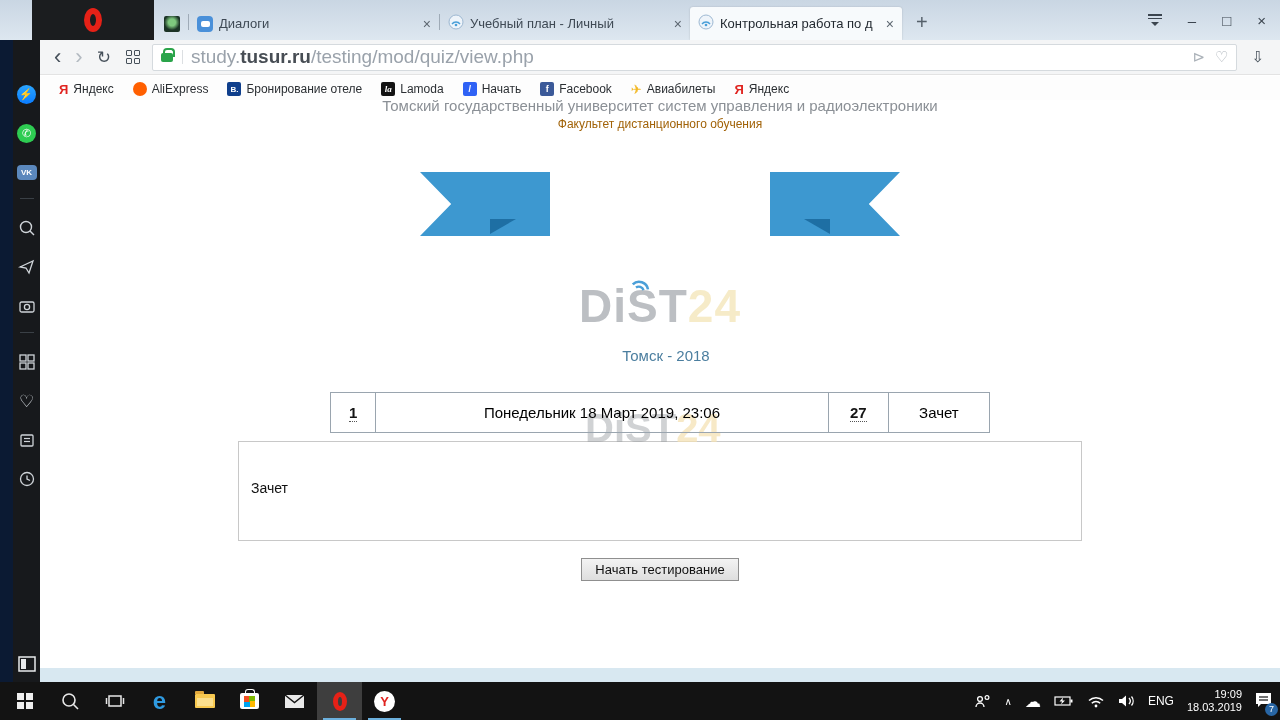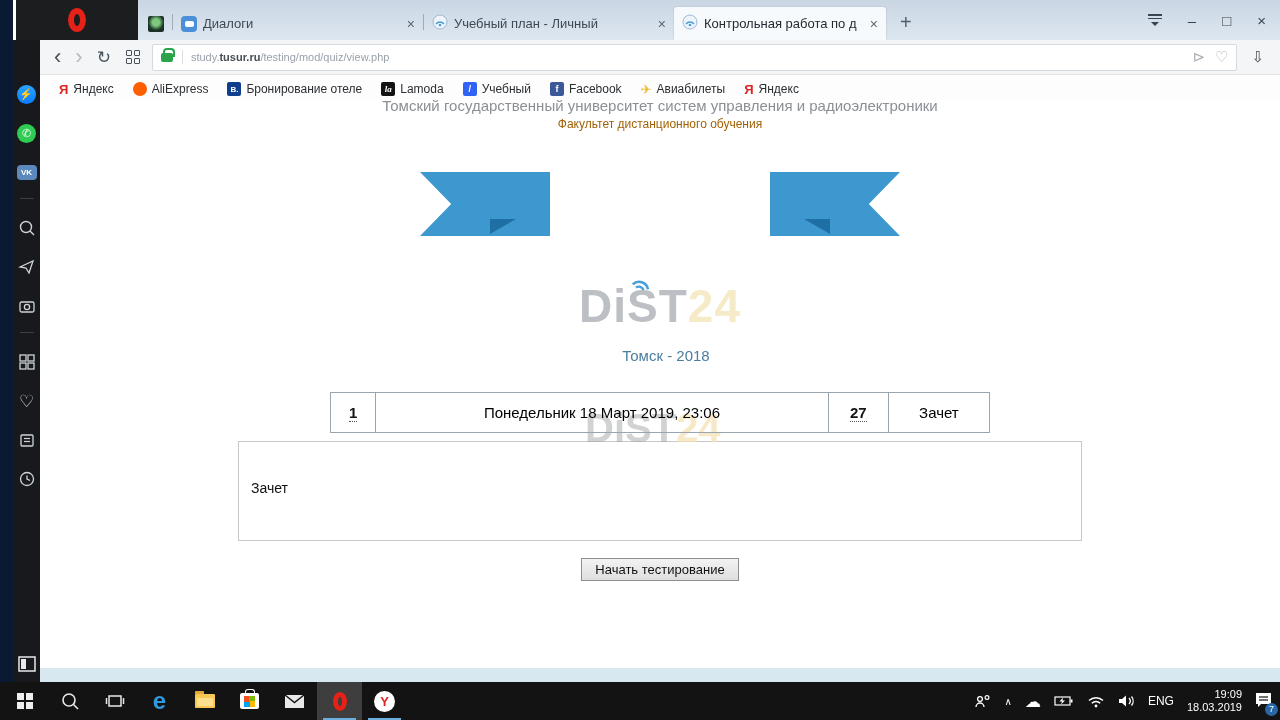--- a/index.html
+++ b/index.html
@@ -5,22 +5,22 @@
   * { box-sizing: border-box; margin: 0; padding: 0; }
   html,body { width:1280px; height:720px; }
   body {
     font-family: "Liberation Sans", sans-serif;
     position: relative; overflow: hidden; background: #fff;
   }
   
   .desktop-strip { position:absolute; left:0; top:0; width:13px; height:682px; background:#0b1a33; }
 
   
-  .titlebar { position:absolute; left:16px; top:0; right:0; height:40px;
-    background:linear-gradient(#c9d6e3,#dde7f0); display:flex; align-items:flex-end; }
+  .titlebar { position:absolute; left:0; top:0; right:0; height:40px;
+    background:linear-gradient(#c9d6e3,#dde7f0); display:flex; align-items:flex-end;padding-left:32px; }
   .opera-corner { width:122px; height:40px; background:#1b1d1f;
     display:flex; align-items:center; justify-content:center; flex:0 0 auto; }
   .opera-o { width:18px; height:24px; border:6px solid #e62117; border-radius:50%; }
   .pinned-fav { width:16px; height:16px; border-radius:2px; margin:0 8px 8px 10px;
     background:radial-gradient(circle at 50% 40%, #7ec87e 0 28%, #1b3326 62%); flex:0 0 auto; }
   .tab-sep { width:1px; height:16px; background:#9fabb7; margin-bottom:10px; flex:0 0 auto; }
   .tab { height:33px; display:flex; align-items:center; padding:0 8px;
     color:#3e4954; font-size:13px; white-space:nowrap; overflow:hidden; }
   .tab.inactive { width:250px; }
   .tab.active { width:212px; background:#f7fafc; border-radius:3px 3px 0 0;
@@ -62,21 +62,21 @@
   .nav-glyph.disabled { color:#b3bac1; }
   .reload { font-size:17px; margin-left:14px; color:#46505a; }
   .sd-grid { display:grid; grid-template-columns:6px 6px; grid-template-rows:6px 6px; gap:2px; margin-left:15px; }
   .sd-grid i { border:1.5px solid #46505a; border-radius:1px; }
   .addr { flex:1 1 auto; height:27px; margin:0 10px 0 12px; background:#fff;
     border:1px solid #d5dade; border-radius:2px; display:flex; align-items:center; padding:0 8px; }
   .lock { width:12px; height:9px; background:#2aa44a; border-radius:2px; position:relative; margin-right:9px; }
   .lock:before { content:""; position:absolute; left:2px; top:-5px; width:8px; height:7px;
     border:2px solid #2aa44a; border-bottom:none; border-radius:4px 4px 0 0; }
   .addr-sep { width:1px; height:14px; background:#dcdfe2; margin-right:8px; }
-  .url { font-size:11px; color:#9aa2ab; white-space:nowrap; overflow:hidden; flex:1 1 auto; }
+  .url { font-size:19px; color:#9aa2ab; white-space:nowrap; overflow:hidden; flex:1 1 auto; }
   .url b { color:#474d54; }
   .addr-ic { color:#aab1b8; font-size:15px; margin-left:10px; flex:0 0 auto; }
   .dl-ic { margin:0 16px 0 4px; color:#46505a; font-size:15px; position:relative; }
 
   
   .bookmarks { position:absolute; left:40px; top:76px; right:0; height:26px; background:#fdfdfd;
     display:flex; align-items:center; font-size:12px; color:#2b2f33; }
   .bm { display:flex; align-items:center; margin-left:19px; }
   .bm .bm-ic { margin-right:5px; }
   .fav-sq { width:14px; height:14px; border-radius:2px; color:#fff; font-size:9px; font-weight:bold;
@@ -323,21 +323,21 @@
   <span class="bm">
     <span class="bm-ic fav-sq f-bron">B.</span>
     <span>Бронирование отеле</span>
   </span>
   <span class="bm">
     <span class="bm-ic fav-sq f-lam">la</span>
     <span>Lamoda</span>
   </span>
   <span class="bm">
     <span class="bm-ic fav-sq f-ram">/</span>
-    <span>Учебный</span>
+    <span>Начать</span>
   </span>
   <span class="bm">
     <span class="bm-ic fav-sq f-fb">f</span>
     <span>Facebook</span>
   </span>
   <span class="bm">
     <span class="bm-ic f-avia">✈</span>
     <span>Авиабилеты</span>
   </span>
   <span class="bm">

